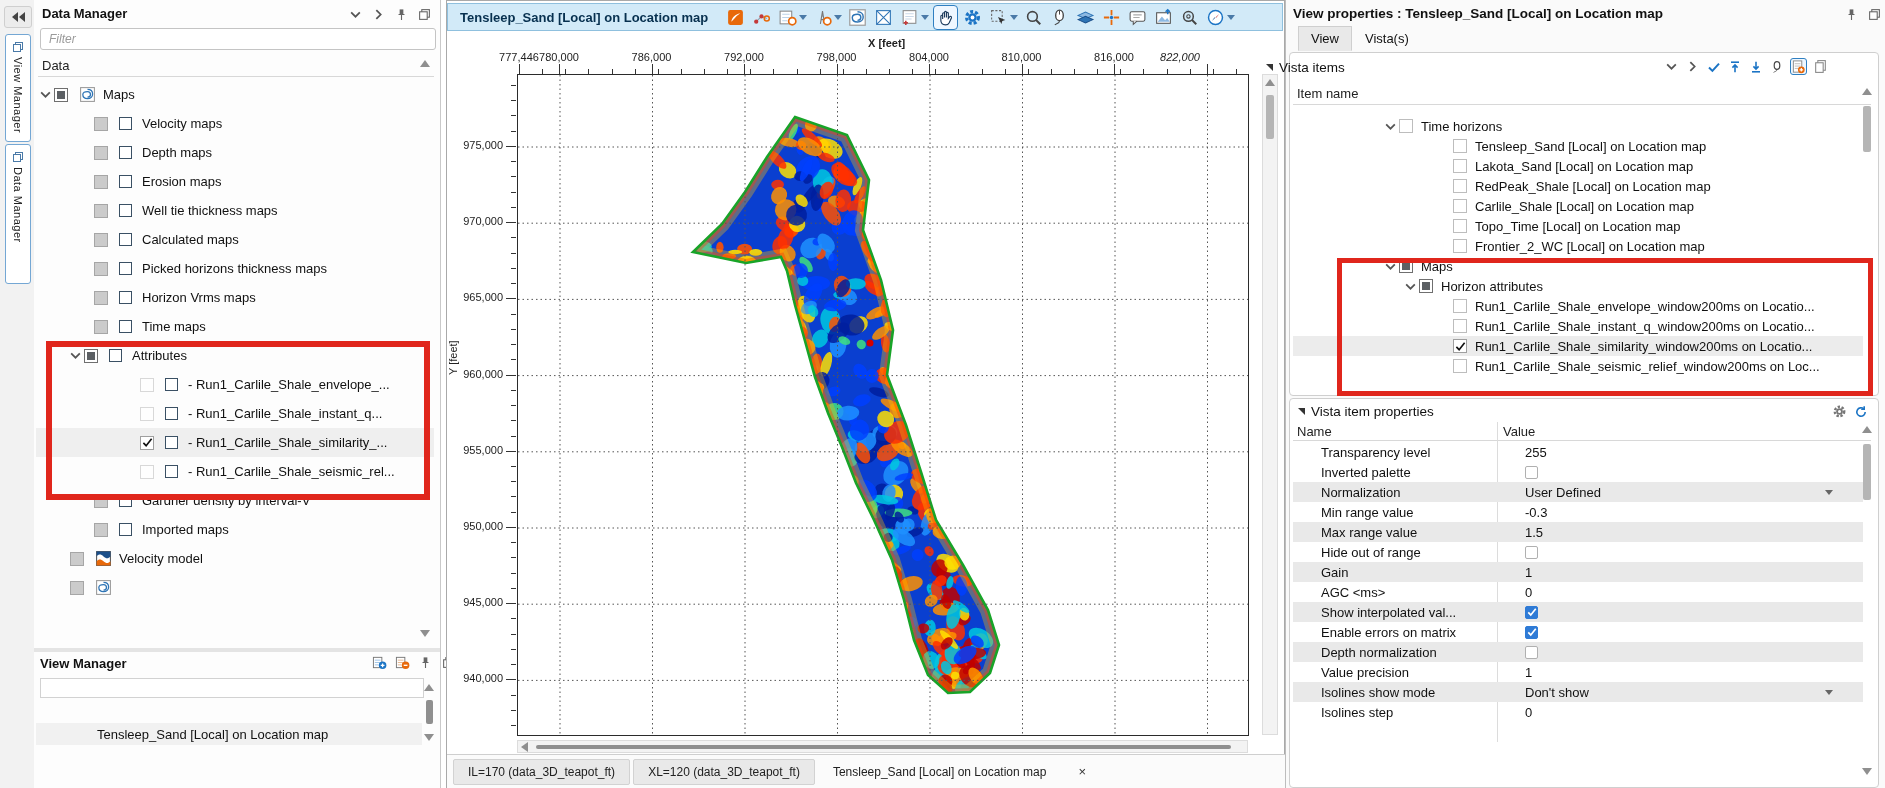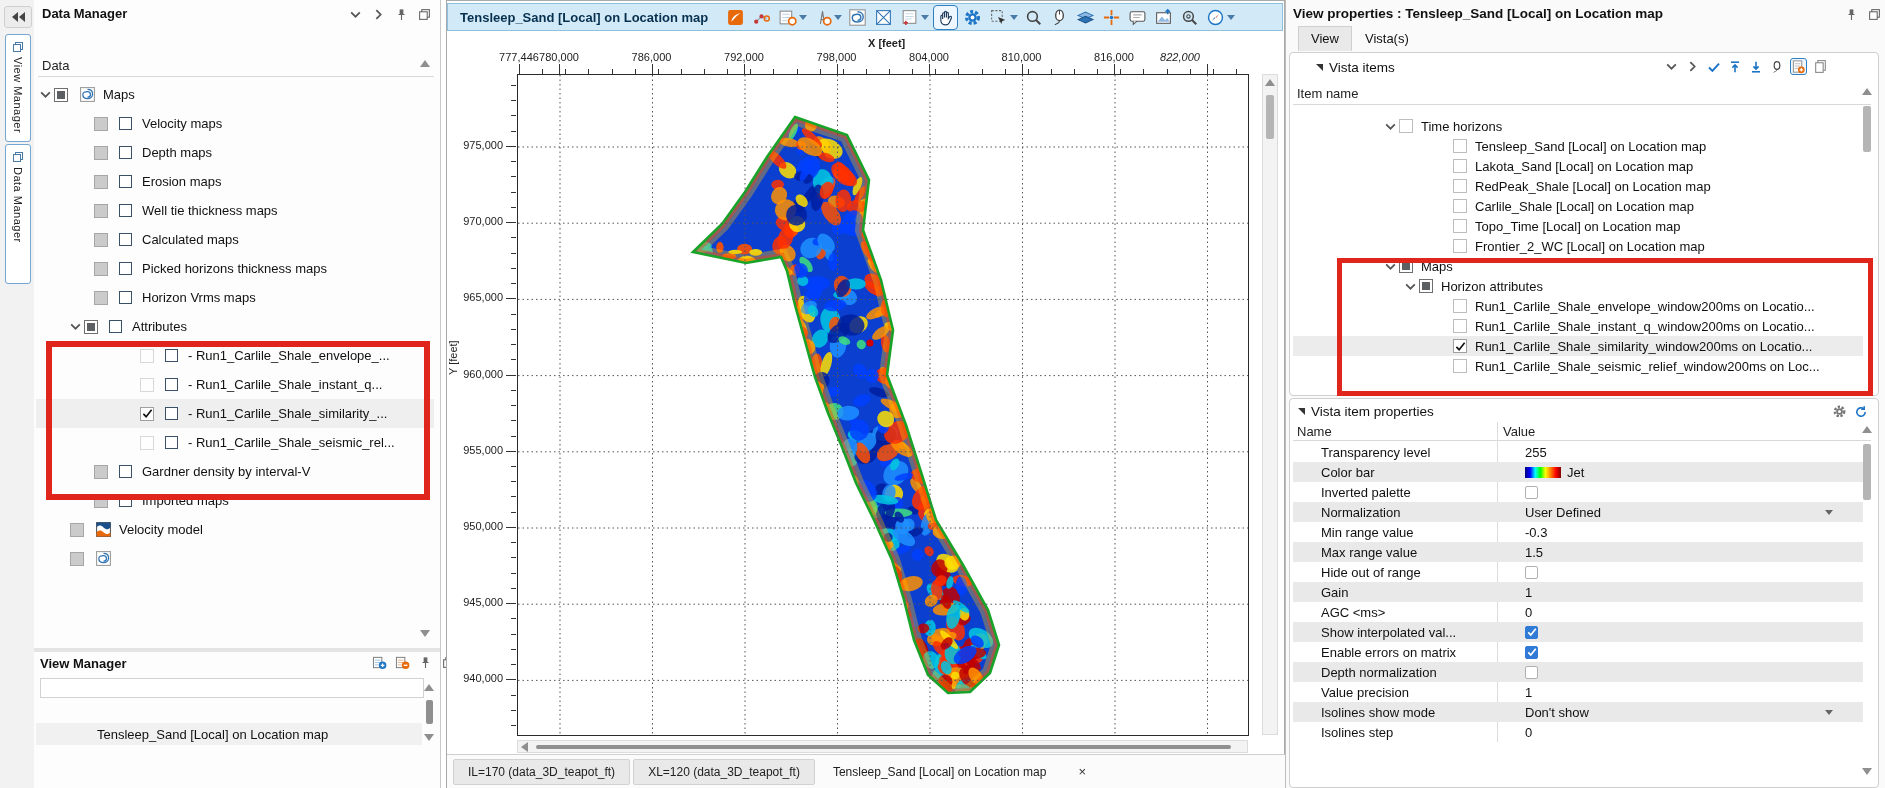--- a/index.html
+++ b/index.html
@@ -128,20 +128,21 @@
           <path d="M2.8 7h6.4M6 7v6" stroke="#666" stroke-width="1.2" fill="none"></path>
         </svg>
       </span>
       <span class="hicon">
         <svg width="13" height="13" viewBox="0 0 12 12">
           <rect x="3.5" y="1.5" width="7" height="7" fill="none" stroke="#666"></rect>
           <rect x="1.5" y="3.5" width="7" height="7" fill="#fff" stroke="#666"></rect>
         </svg>
       </span>
     </div>
+  <input class="abs filter-input" style="left: 40px; width: 378px;" placeholder="Filter">
   <div class="abs col-hdr" style="left:42px;top:58px;">Data</div>
   <div class="abs scroll-arrow sa-up" style="left:420px;top:60px;"></div>
   <div class="abs sep" style="left:38px;top:76px;width:396px;"></div>
   <div class="abs" id="dm-tree" style="left:36px;top:80px;width:398px;height:564px;overflow:hidden;">
       <div class="tree-row">
         <span class="sp" style="width: 0px;"></span>
         <span class="hicon chev">
           <svg width="13" height="13" viewBox="0 0 12 12">
             <path d="M2 4l4 4 4-4" fill="none" stroke="#555" stroke-width="1.6"></path>
           </svg>
@@ -187,20 +188,26 @@
         <span class="sp" style="width: 58px;"></span>
         <span class="box box-gray"></span>
         <span class="cb2"></span>
         <span>Picked horizons thickness maps</span>
       </div>
       <div class="tree-row">
         <span class="sp" style="width: 58px;"></span>
         <span class="box box-gray"></span>
         <span class="cb2"></span>
         <span>Horizon Vrms maps</span>
+      </div>
+      <div class="tree-row">
+        <span class="sp" style="width: 58px;"></span>
+        <span class="box box-gray"></span>
+        <span class="cb2"></span>
+        <span>Time maps</span>
       </div>
       <div class="tree-row">
         <span class="sp" style="width: 30px;"></span>
         <span class="hicon chev">
           <svg width="13" height="13" viewBox="0 0 12 12">
             <path d="M2 4l4 4 4-4" fill="none" stroke="#555" stroke-width="1.6"></path>
           </svg>
         </span>
         <span class="box box-tri"></span>
         <span class="cb2"></span>
@@ -955,21 +962,21 @@
           <rect x="1.5" y="3.5" width="7" height="7" fill="#fff" stroke="#666"></rect>
         </svg>
       </span>
     </div>
   <div class="abs" id="vp-tabs" style="left:1298px;top:26px;display:flex;">
       <div class="rtab active">View</div>
       <div class="rtab">Vista(s)</div>
     </div>
 
   <div class="abs card" style="left:1289px;top:52px;width:588px;height:342px;"></div>
-  <div class="abs sect-hdr" style="left:1316px;top:60px;">
+  <div class="abs sect-hdr" style="left:1266px;top:60px;">
     <span class="sect-tri"></span>
     <span>Vista items</span>
   </div>
   <div class="abs hdr-icons" id="vi-toolbar" style="left:1664px;top:58px;gap:6px;">
       <span class="hicon">
         <svg width="13" height="13" viewBox="0 0 12 12">
           <path d="M2 4l4 4 4-4" fill="none" stroke="#555" stroke-width="1.6"></path>
         </svg>
       </span>
       <span class="hicon">
@@ -1141,27 +1148,20 @@
   <div class="abs col-hdr" style="left:1503px;top:424px;">Value</div>
   <div class="abs sep" style="left:1293px;top:440px;width:578px;"></div>
   <div class="abs" style="left:1497px;top:422px;width:1px;height:320px;background:#dcdcdc;"></div>
   <div class="abs" id="pp-rows" style="left:1293px;top:442px;width:570px;">
       <div class="prow">
         <span class="pname">Transparency level</span>
         <span class="pval">
           <span>255</span>
         </span>
       </div>
-      <div class="prow alt">
-        <span class="pname">Color bar</span>
-        <span class="pval">
-          <span class="jet"></span>
-          <span>Jet</span>
-        </span>
-      </div>
       <div class="prow">
         <span class="pname">Inverted palette</span>
         <span class="pval">
           <span class="pcb"></span>
         </span>
       </div>
       <div class="prow alt">
         <span class="pname">Normalization</span>
         <span class="pval">
           <span>User Defined</span>

